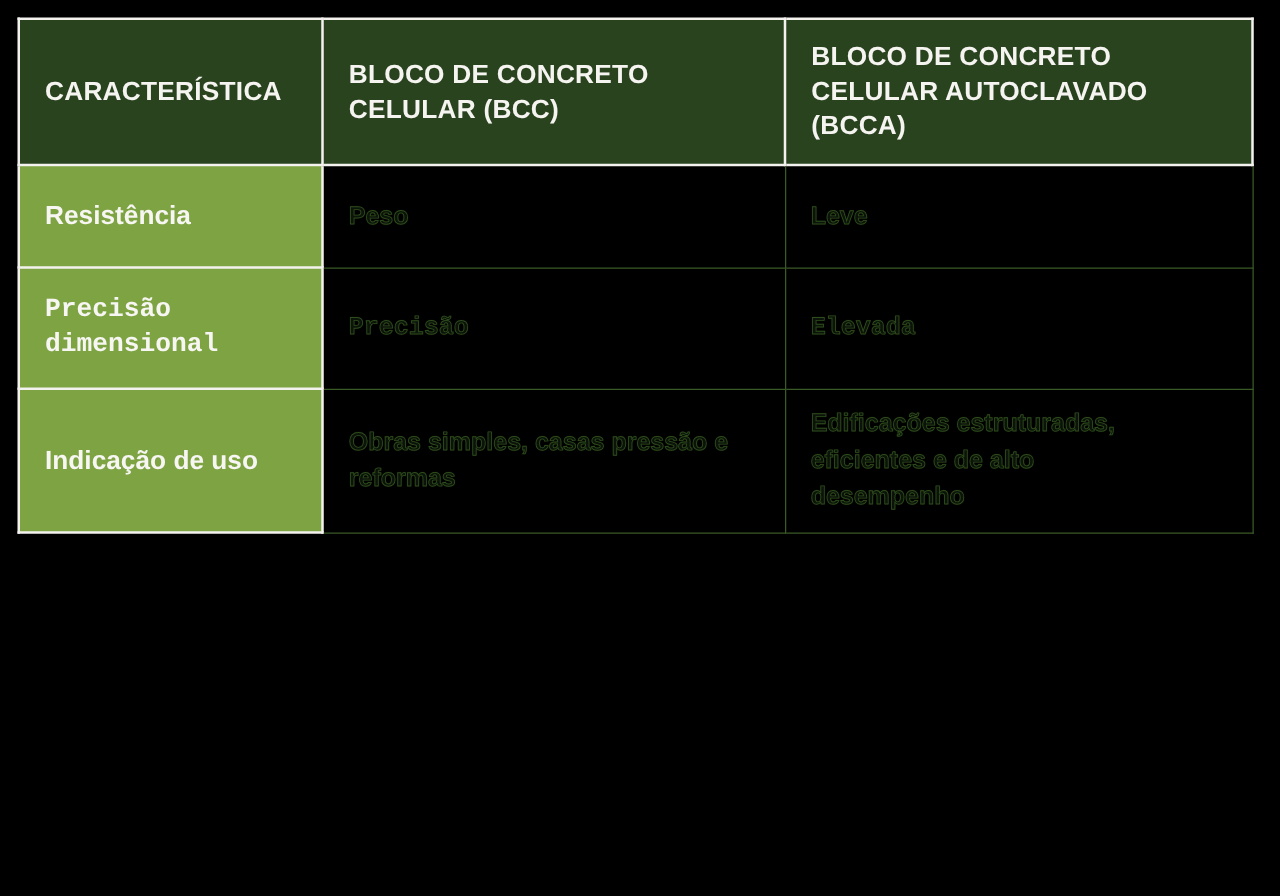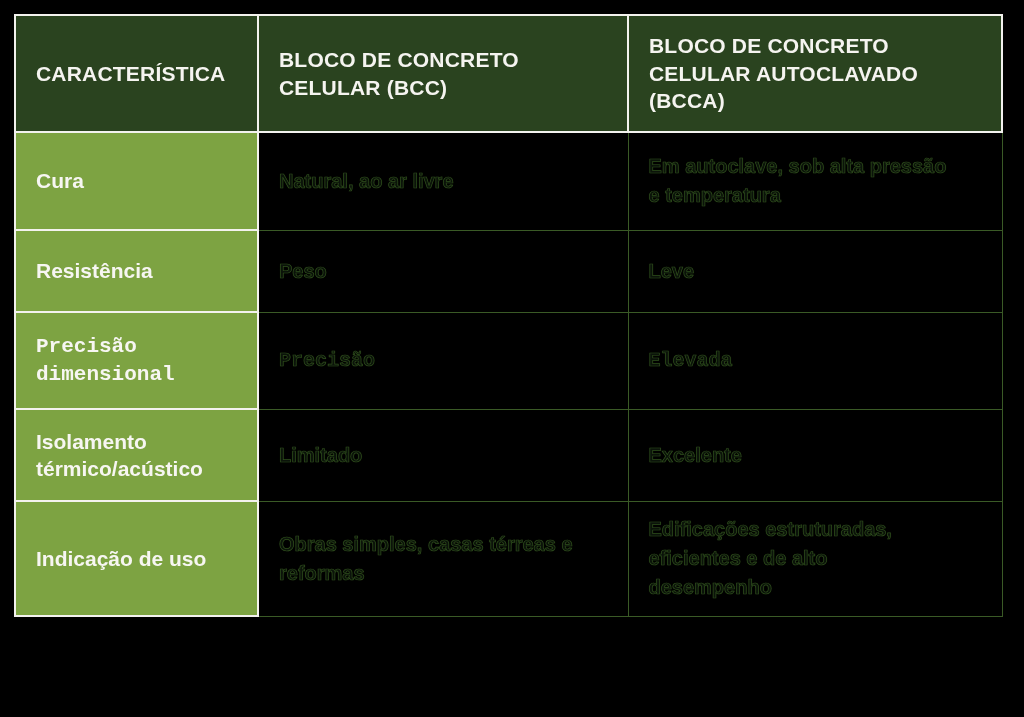--- a/index.html
+++ b/index.html
@@ -90,46 +90,34 @@
       <tr>
         <th class="hdr">CARACTERÍSTICA</th>
         <th class="hdr">BLOCO DE CONCRETO
 CELULAR (BCC)</th>
         <th class="hdr">BLOCO DE CONCRETO
 CELULAR AUTOCLAVADO
 (BCCA)</th>
       </tr>
     </thead>
     <tbody>
-      <tr class="r0">
-        <td class="lbl">Cura</td>
-        <td class="bodycell">Natural, ao ar livre</td>
-        <td class="bodycell">Em autoclave, sob alta pressão
-e temperatura</td>
-      </tr>
       <tr class="r1">
         <td class="lbl">Resistência</td>
         <td class="bodycell">Peso</td>
         <td class="bodycell">Leve</td>
       </tr>
       <tr class="r2">
         <td class="lbl">Precisão
 dimensional</td>
         <td class="bodycell">Precisão</td>
         <td class="bodycell">Elevada</td>
       </tr>
-      <tr class="r4">
-        <td class="lbl">Isolamento
-térmico/acústico</td>
-        <td class="bodycell">Limitado</td>
-        <td class="bodycell">Excelente</td>
-      </tr>
       <tr class="r5">
         <td class="lbl">Indicação de uso</td>
-        <td class="bodycell">Obras simples, casas térreas e
+        <td class="bodycell">Obras simples, casas pressão e
 reformas</td>
         <td class="bodycell">Edificações estruturadas,
 eficientes e de alto
 desempenho</td>
       </tr>
     </tbody>
   </table>
 </div>
 
 </body></html>

